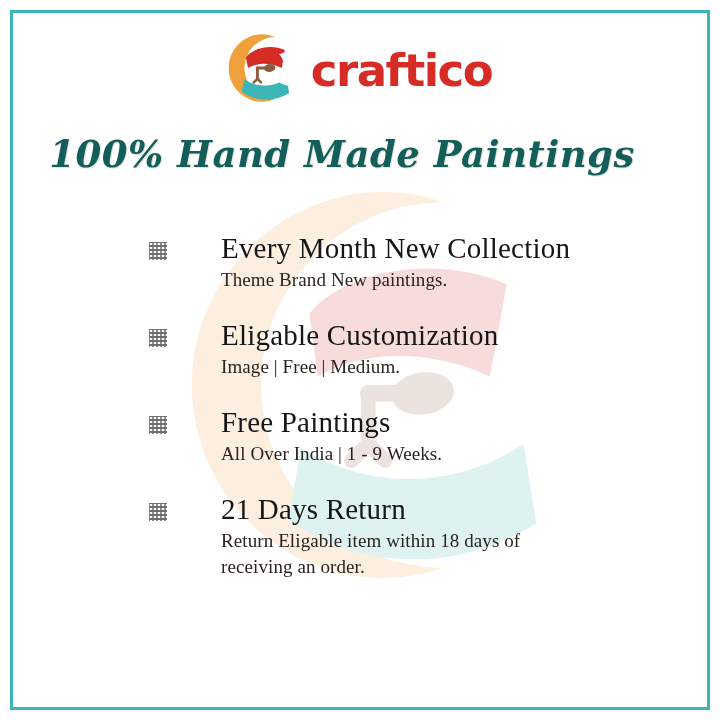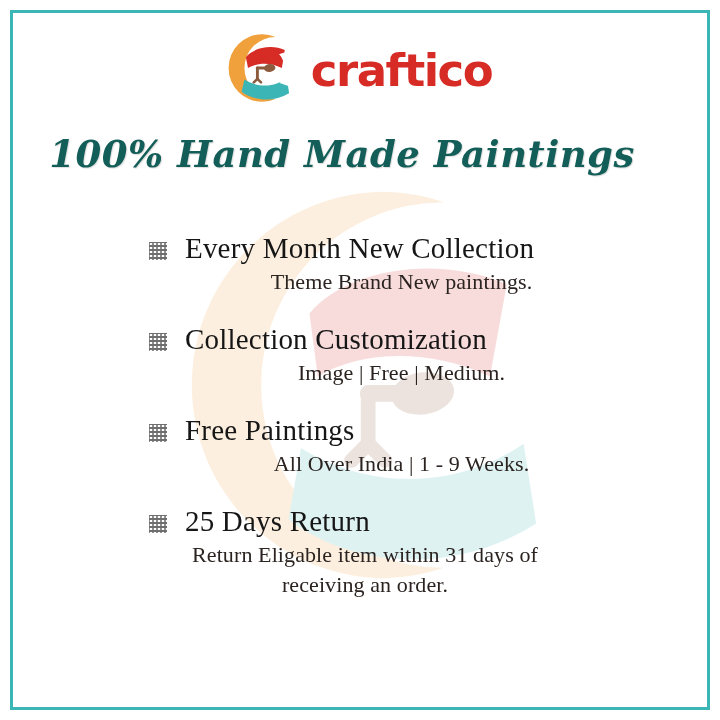--- a/index.html
+++ b/index.html
@@ -93,37 +93,36 @@
   .feature:last-child { margin-bottom:0; }
 
   .bullet {
     flex:0 0 auto;
     width:20px; height:20px;
     margin-top:9px;
     margin-right:17px;
   }
   .bullet svg { display:block; width:20px; height:20px; }
 
-  .ftext { flex:1 1 auto; }
+  .ftext { flex:1 1 auto;margin-left:36px; }
 
   .ftitle {
     font-family:"Liberation Serif", serif;
     font-size:29px;
     color:#161616;
     line-height:1.12;
     letter-spacing:0.2px;
   }
   .fsub {
     font-family:"Liberation Serif", serif;
-    font-size:22px;
+    font-size:19px;
     color:#2a2320;
     line-height:1.34;
     margin-top:3px;
     letter-spacing:0.1px;
-    text-align:center;
   }
 </style>
 </head>
 <body>
 
 <div id="page">
 
   <div class="watermark">
     <svg viewBox="0 0 200 200" width="420" height="420" aria-hidden="true">
 
@@ -190,21 +189,21 @@
         </span>
       </div>
 
       <div class="feature">
         <span class="bullet">
           <svg viewBox="0 0 20 20" aria-hidden="true">
             <rect x="1" y="1" width="18" height="18" fill="url(#wv1)"></rect>
           </svg>
         </span>
         <span class="ftext">
-          <span class="ftitle">Collection Customization</span>
+          <span class="ftitle">Eligable Customization</span>
           <span class="fsub" style="display:block;">Image | Free | Medium.</span>
         </span>
       </div>
 
       <div class="feature">
         <span class="bullet">
           <svg viewBox="0 0 20 20" aria-hidden="true">
             <rect x="1" y="1" width="18" height="18" fill="url(#wv1)"></rect>
           </svg>
         </span>
@@ -214,20 +213,20 @@
         </span>
       </div>
 
       <div class="feature">
         <span class="bullet">
           <svg viewBox="0 0 20 20" aria-hidden="true">
             <rect x="1" y="1" width="18" height="18" fill="url(#wv1)"></rect>
           </svg>
         </span>
         <span class="ftext">
-          <span class="ftitle">25 Days Return</span>
-          <span class="fsub" style="display:block; max-width:360px;">Return Eligable item within 31 days of receiving an order.</span>
+          <span class="ftitle">21 Days Return</span>
+          <span class="fsub" style="display:block; max-width:360px;">Return Eligable item within 18 days of receiving an order.</span>
         </span>
       </div>
 
     </div>
   </div>
 </div>
 
 </body></html>

